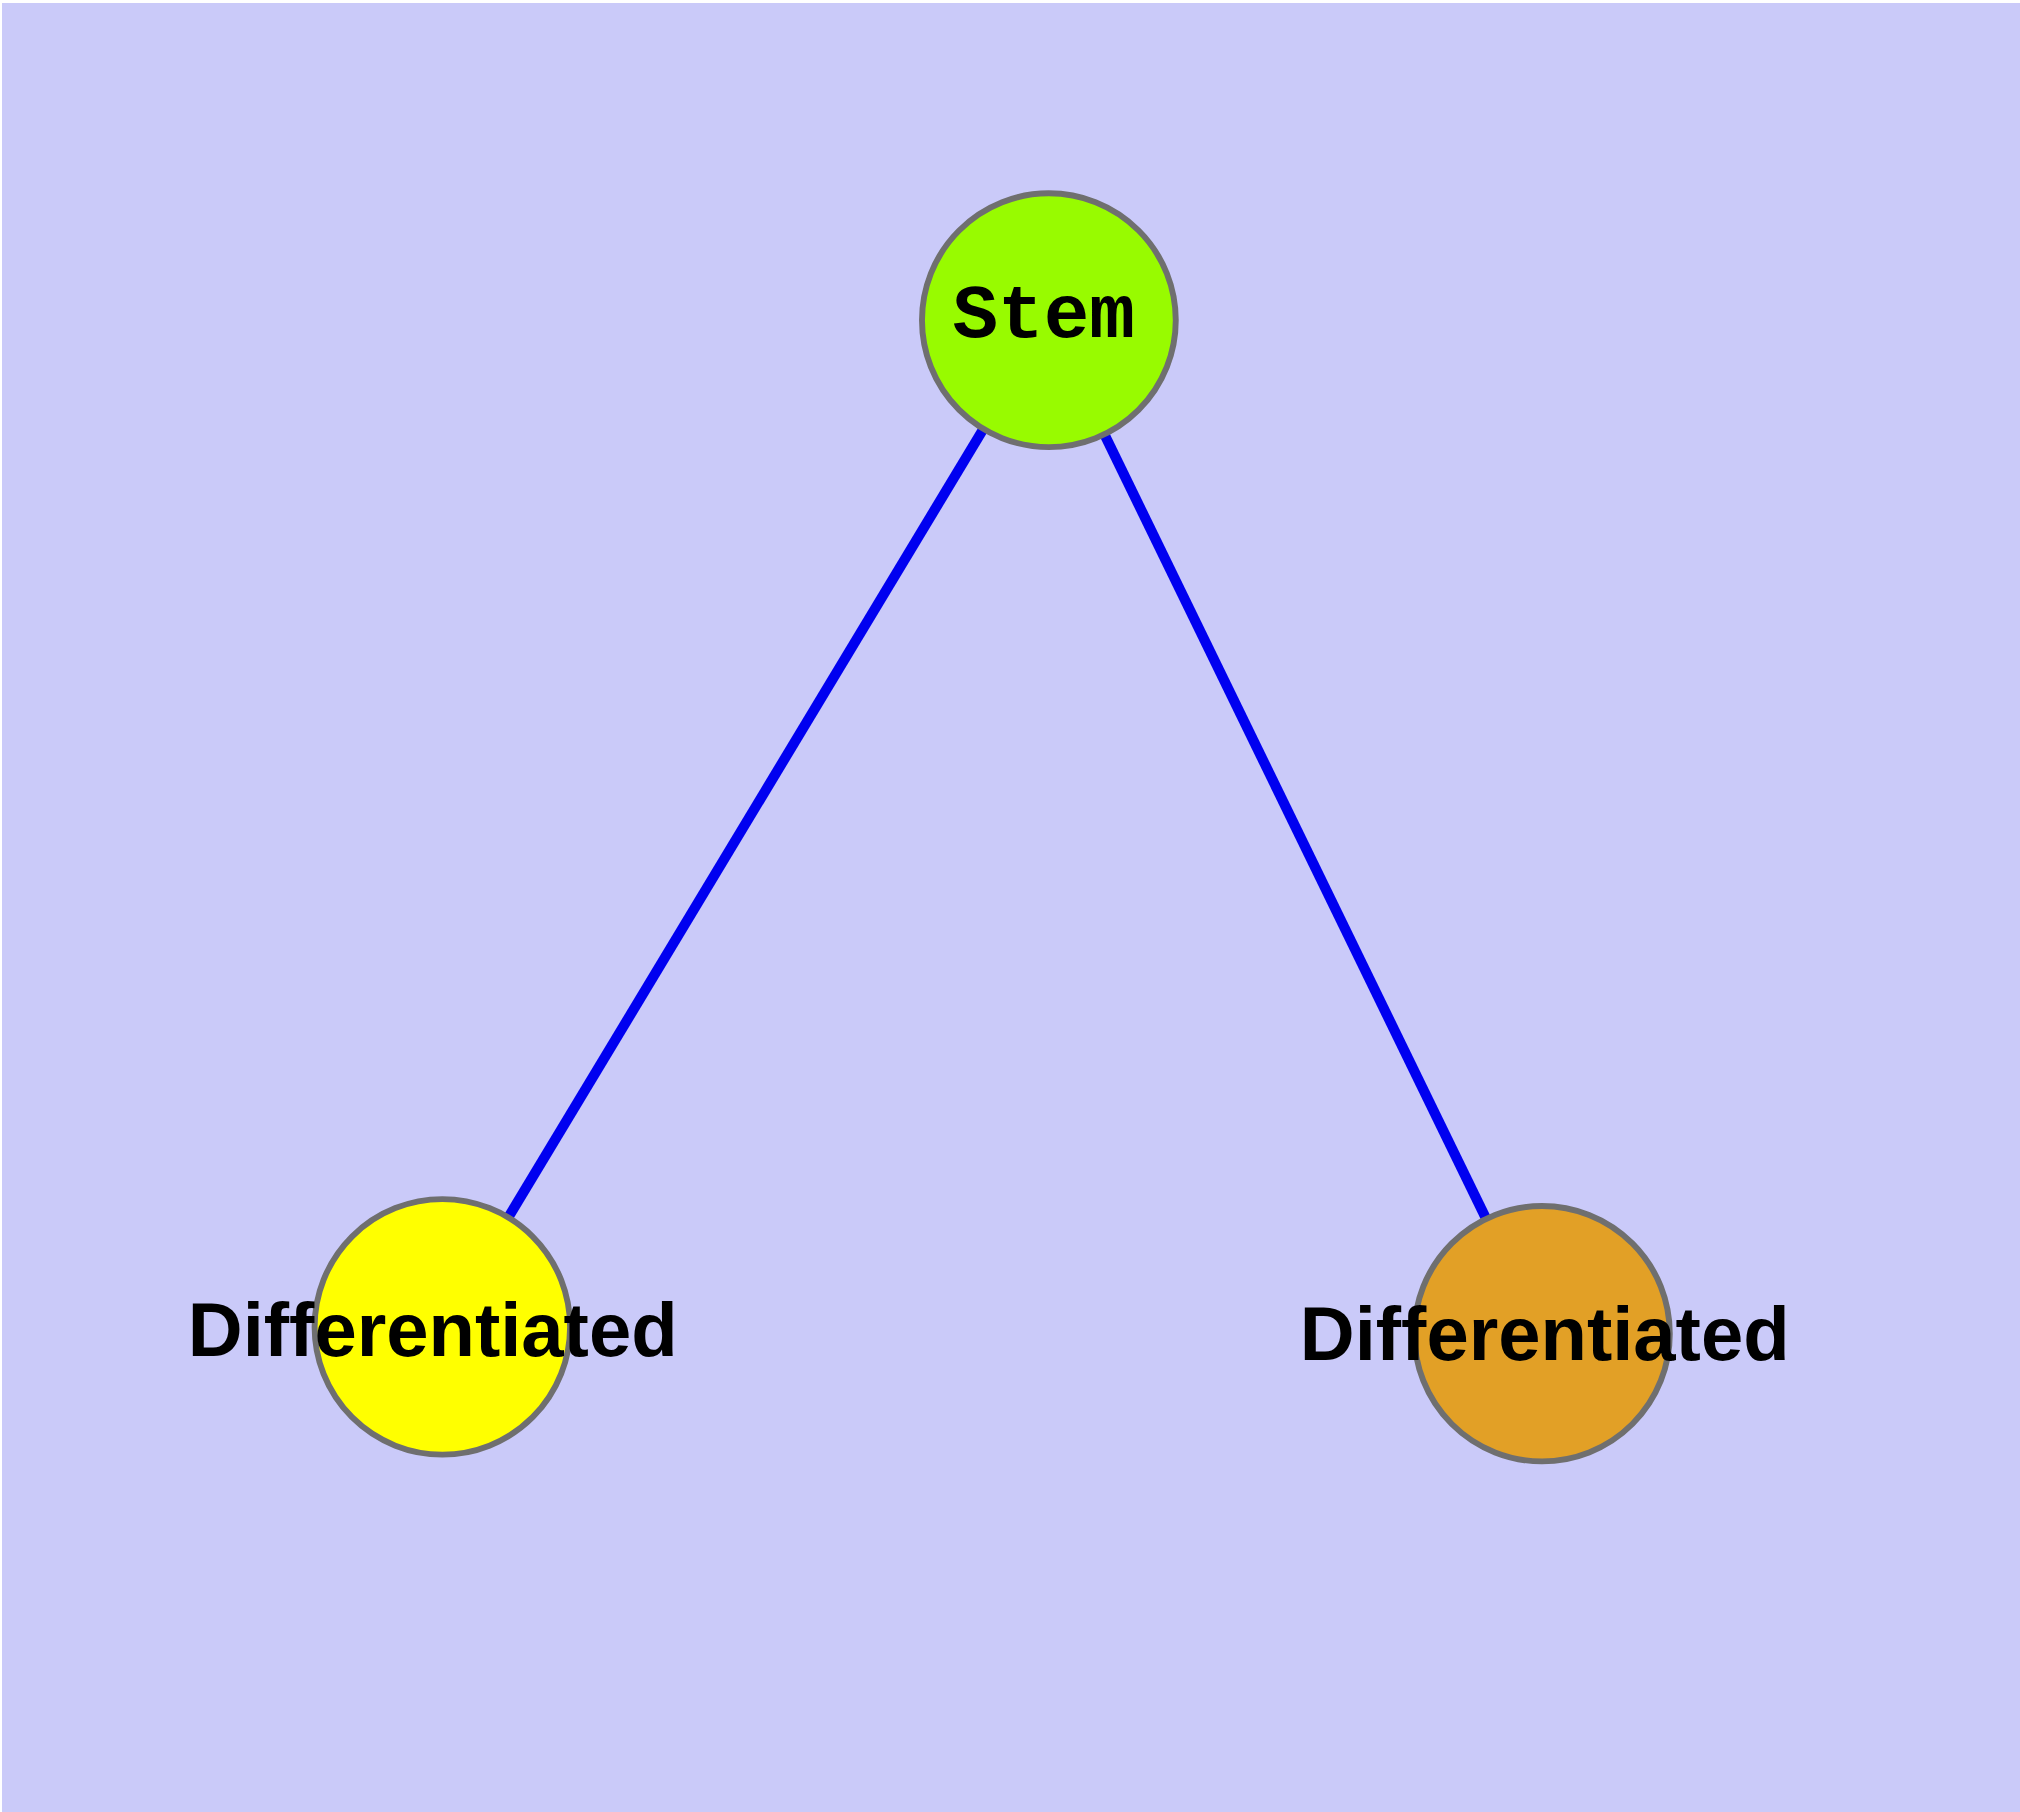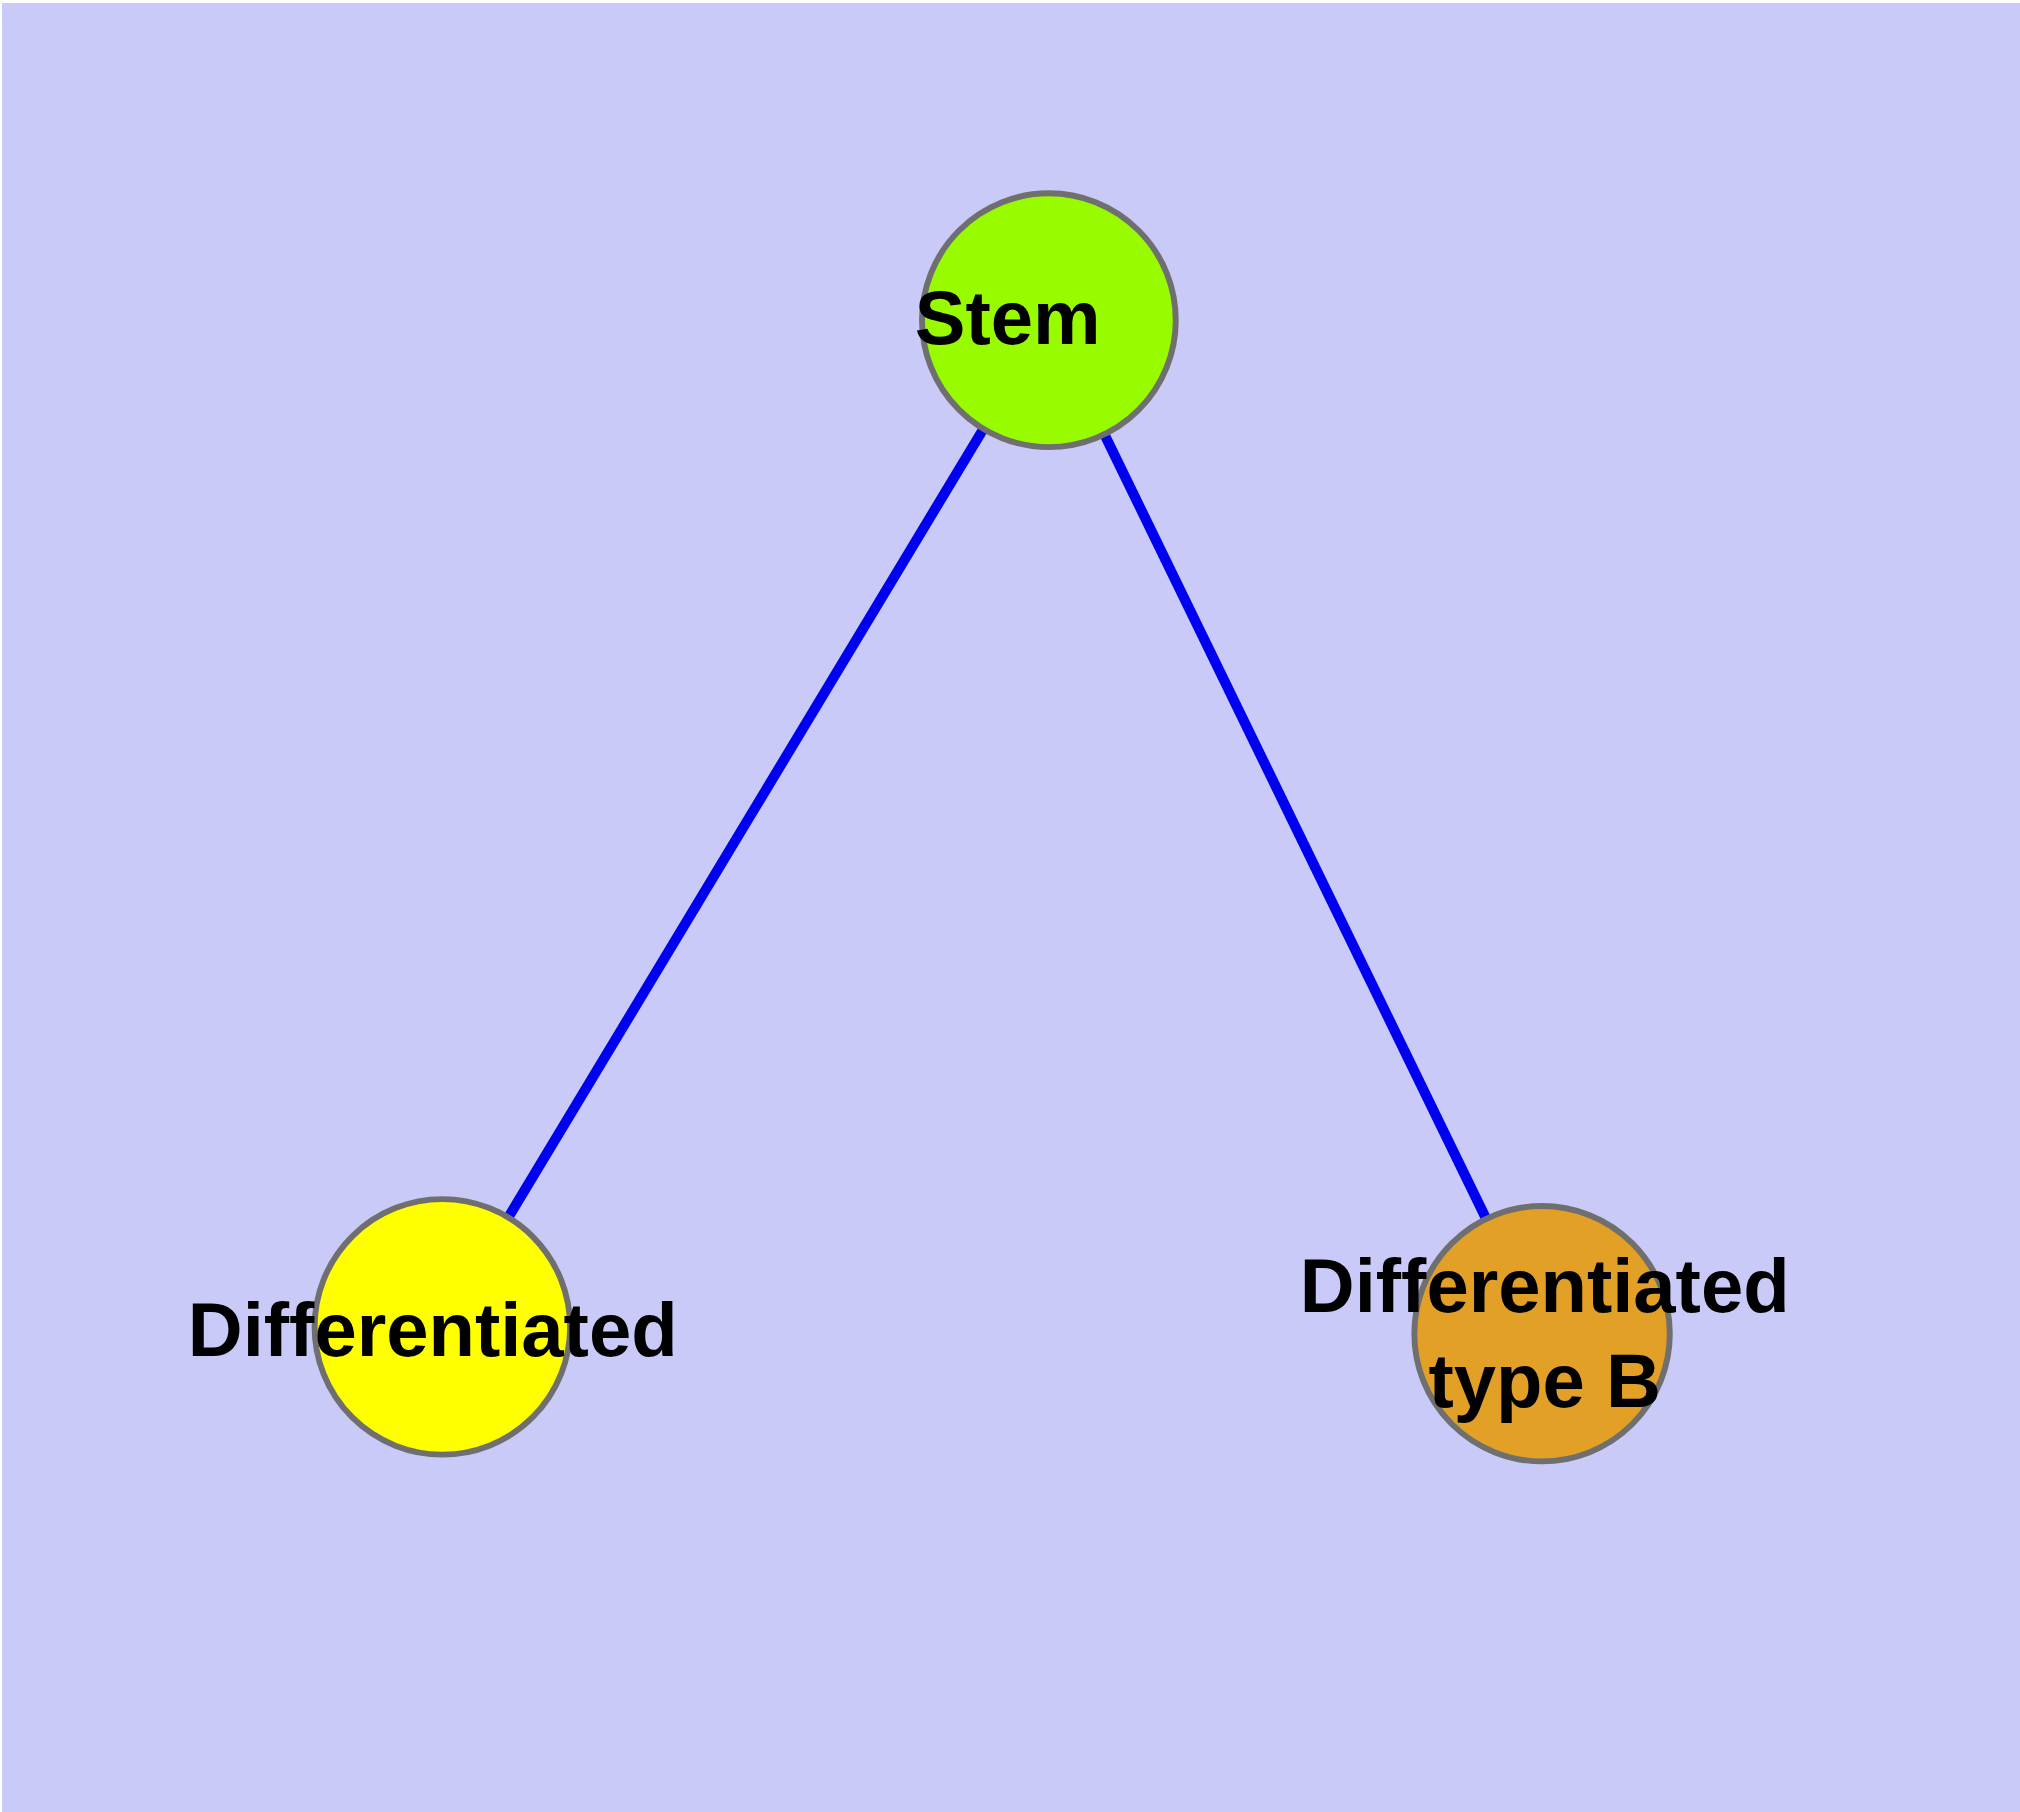--- a/index.html
+++ b/index.html
@@ -49,26 +49,25 @@
     <svg id="graph-svg" viewBox="0 0 2384 2138">
 
       <line x1="1236" y1="375" x2="519" y2="1565" stroke-width="12" stroke="#0000F0"></line>
       <line x1="1236" y1="375" x2="1819" y2="1573" stroke-width="12" stroke="#0000F0"></line>
 
       <circle cx="1236" cy="375" r="150" stroke-width="7" fill="#98FB00" stroke="#6F6F6F"></circle>
       <circle cx="519" cy="1565" r="151" stroke-width="7" fill="#FFFF00" stroke="#6F6F6F"></circle>
       <circle cx="1819" cy="1573" r="151" stroke-width="7" fill="#E2A026" stroke="#6F6F6F"></circle>
     </svg>
 
-    <div class="node-label" style="left:1006px; top:314px;">Stem</div>
+    <div class="node-label" style="left:1042px; top:314px;font-family:Liberation Mono, monospace;">Stem</div>
 
     <div class="node-label" style="left:431px; top:1326px;">
       <div>Differentiated</div>
     </div>
 
     <div class="node-label" style="left:1543px; top:1330px;">
       <div>Differentiated</div>
-      <div>type B</div>
     </div>
 
   </div>
 </div>
 
 
 </body></html>

